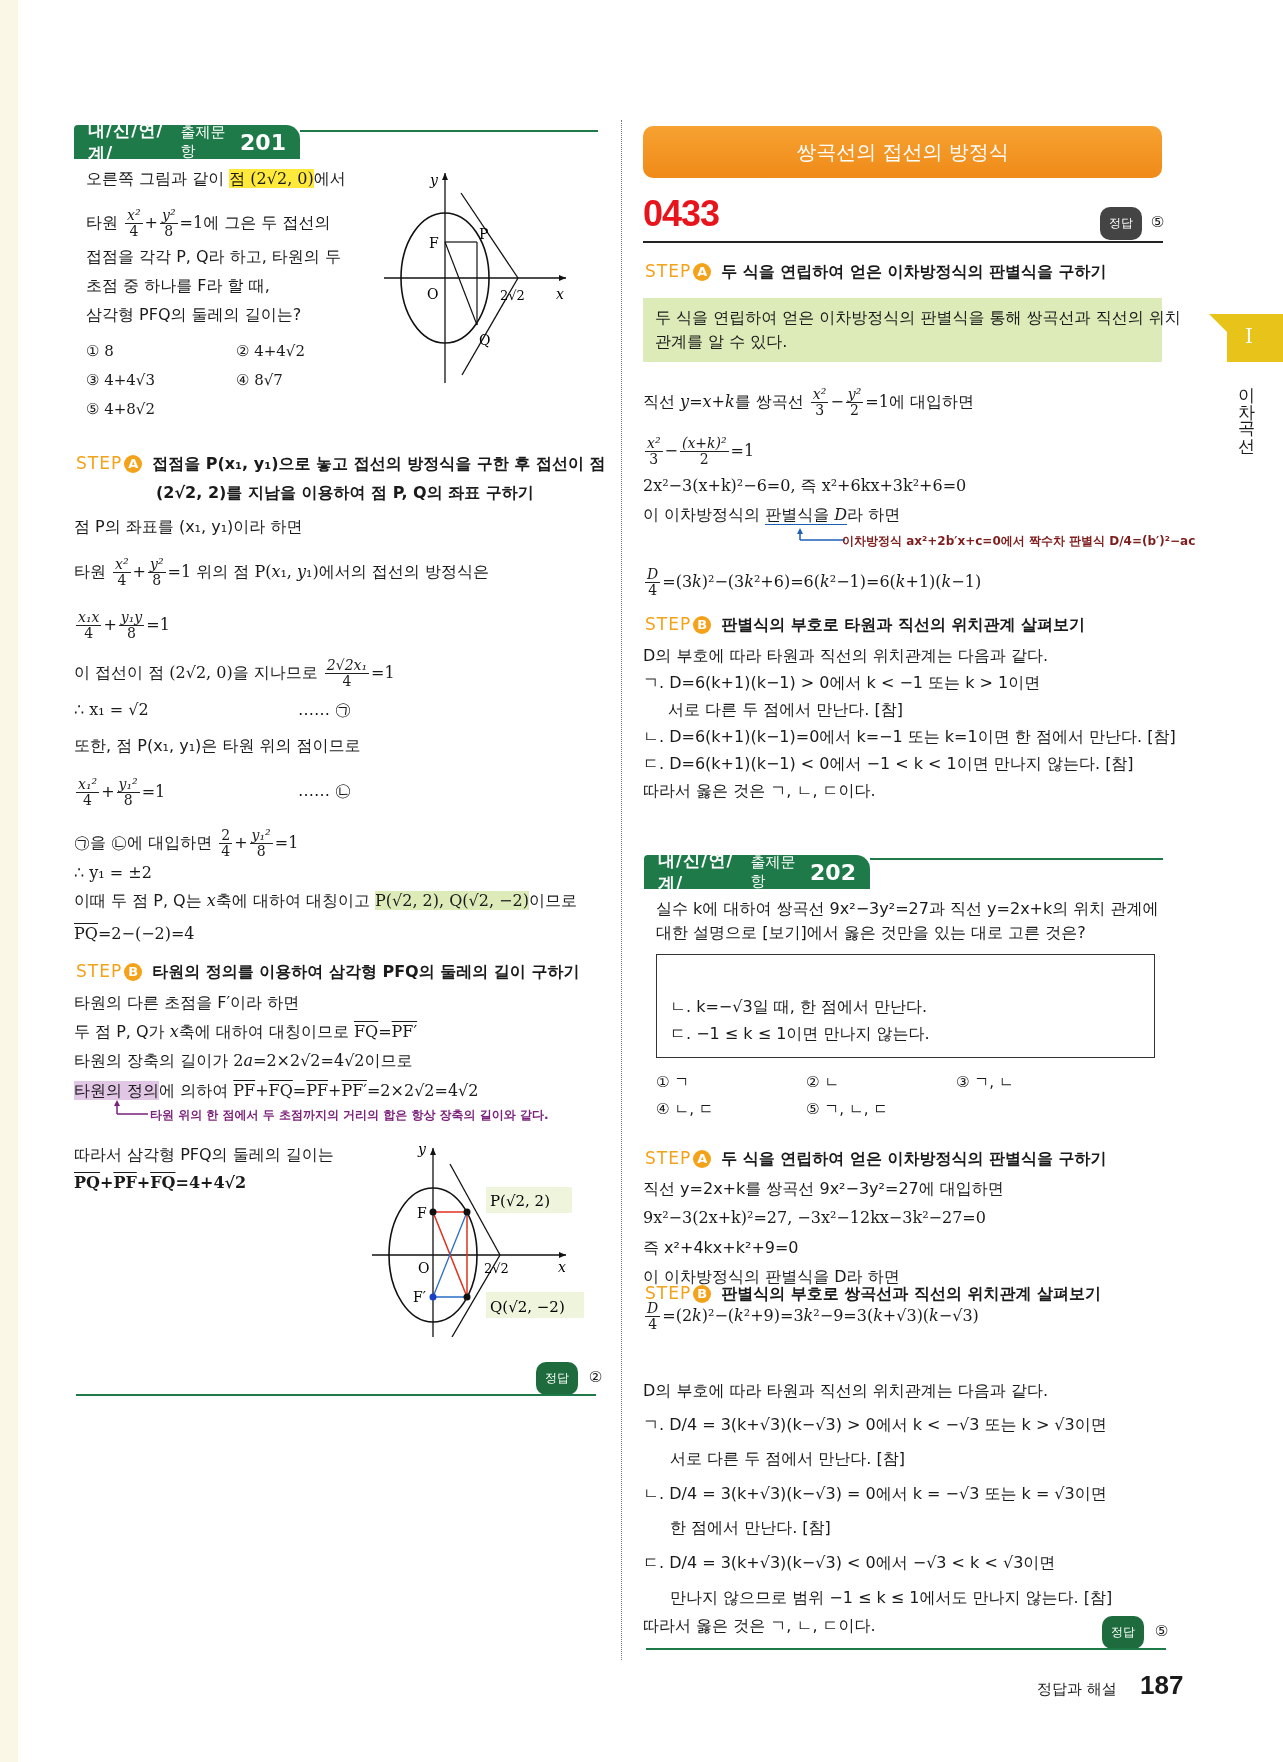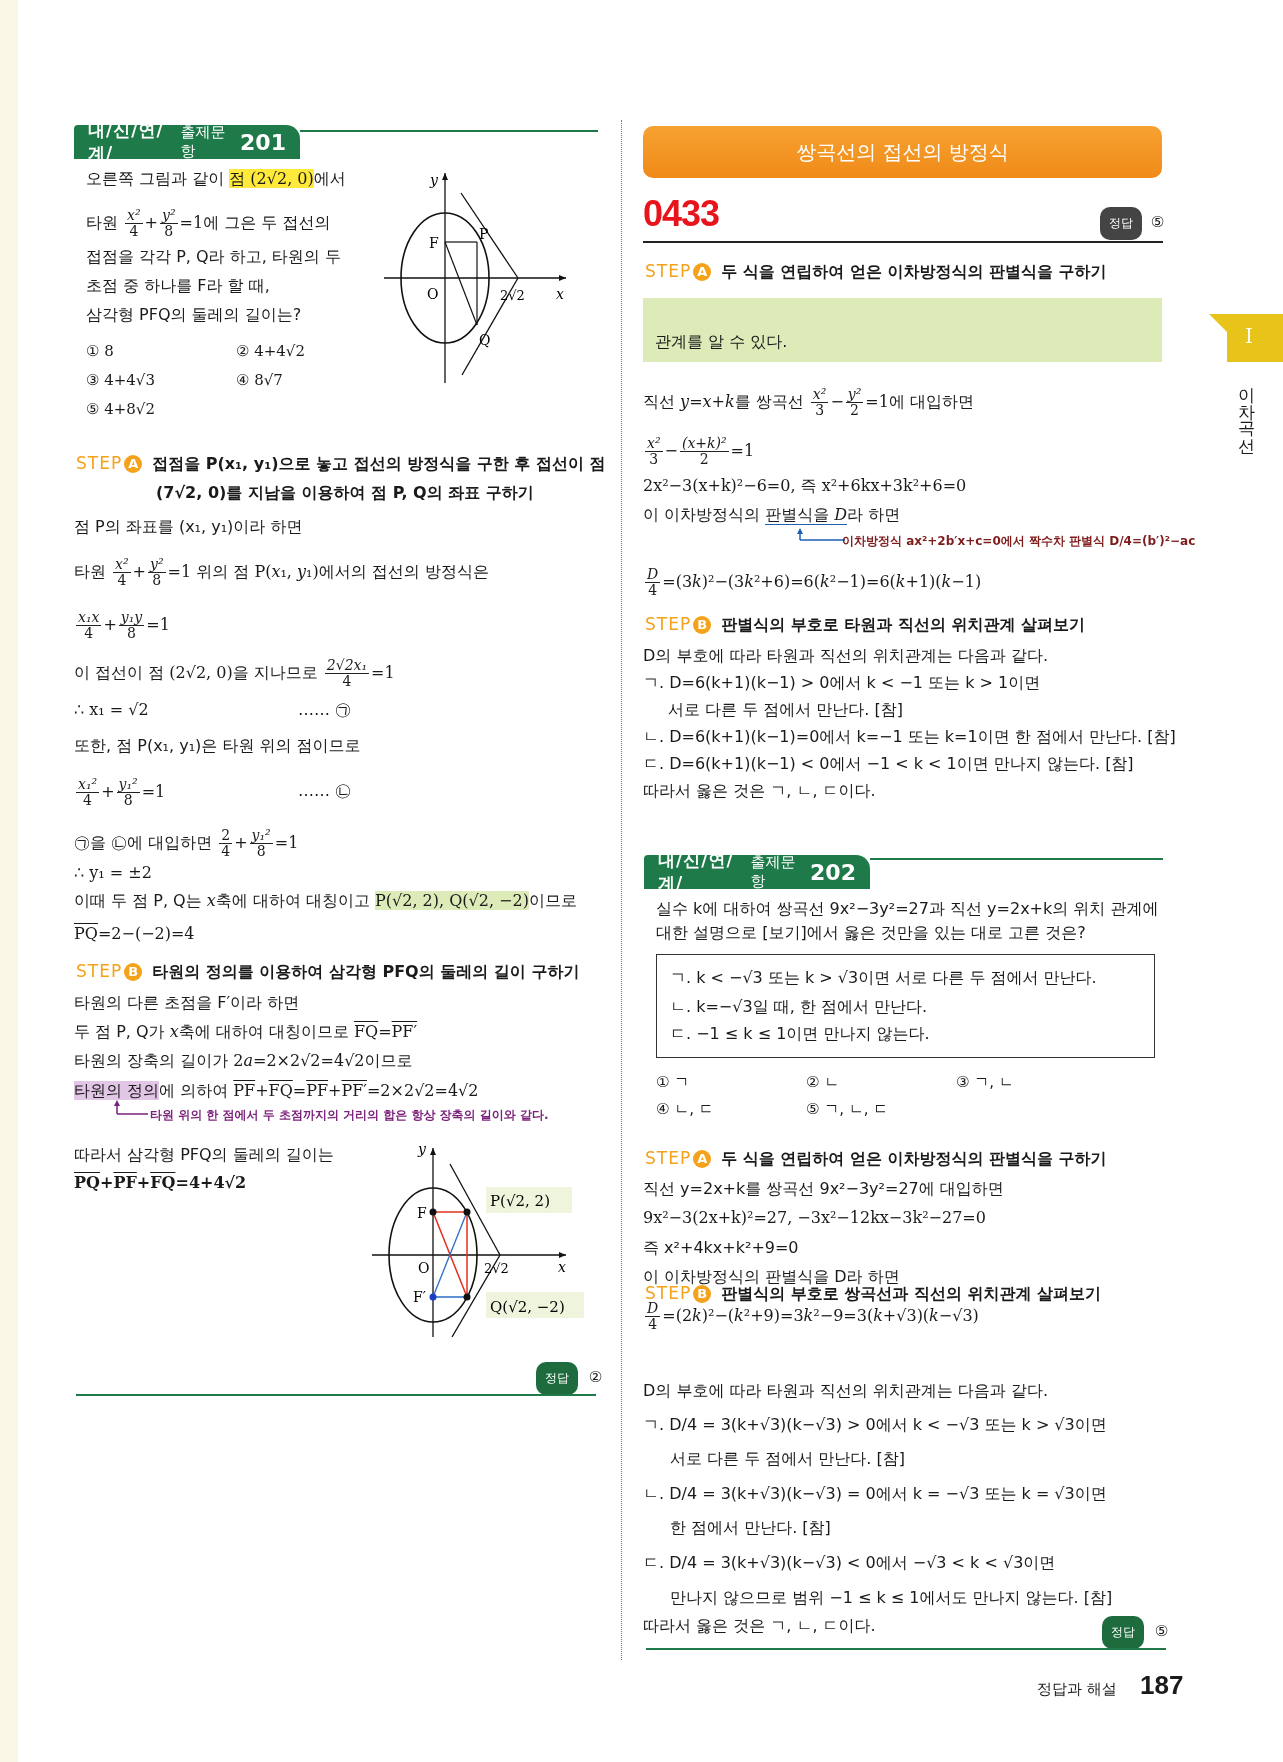--- a/index.html
+++ b/index.html
@@ -76,21 +76,21 @@
     <text x="47" y="134" font-size="14">O</text>
     <text x="49" y="83" font-size="14">F</text>
     <text x="99" y="74" font-size="14">P</text>
     <text x="99" y="180" font-size="14">Q</text>
     <text x="120" y="135" font-size="13">2√2</text>
   </svg>
 
   <div class="step" style="left:76px;top:452px;">
     <span class="lbl">STEP</span><span class="circ">A</span><span>접점을 P(x₁, y₁)으로 놓고 접선의 방정식을 구한 후 접선이 점</span>
   </div>
-  <div class="step" style="left:156px;top:482px;">(7√2, 0)를 지남을 이용하여 점 P, Q의 좌표 구하기</div>
+  <div class="step" style="left:156px;top:482px;">(2√2, 2)를 지남을 이용하여 점 P, Q의 좌표 구하기</div>
 
   <div class="line" style="left:74px;top:516px;">점 P의 좌표를 (x₁, y₁)이라 하면</div>
   <div class="line" style="left:74px;top:557px;">
     타원 <span class="frac"><span class="n mi">x²</span><span class="d">4</span></span>+<span class="frac"><span class="n mi">y²</span><span class="d">8</span></span><span class="math">=1</span> 위의 점 <span class="math">P(<i>x</i>₁, <i>y</i>₁)</span>에서의 접선의 방정식은
   </div>
   <div class="line" style="left:74px;top:610px;">
     <span class="frac"><span class="n mi">x₁x</span><span class="d">4</span></span>+<span class="frac"><span class="n mi">y₁y</span><span class="d">8</span></span><span class="math">=1</span>
   </div>
   <div class="line" style="left:74px;top:658px;">
     이 접선이 점 <span class="math">(2√2, 0)</span>을 지나므로 <span class="frac"><span class="n mi">2√2x₁</span><span class="d">4</span></span><span class="math">=1</span>
@@ -183,20 +183,21 @@
   <div style="position:absolute;left:1100px;top:207px;font-size:15px;">
     <span class="answer-badge" style="background:#444;">정답</span>
     <span style="margin-left:4px;">⑤</span>
   </div>
   <div class="rule" style="left:643px;top:241px;width:520px;height:1.5px;background:#222;"></div>
 
   <div class="step" style="left:645px;top:260px;">
     <span class="lbl">STEP</span><span class="circ">A</span><span>두 식을 연립하여 얻은 이차방정식의 판별식을 구하기</span>
   </div>
   <div style="position:absolute;left:643px;top:298px;width:519px;height:64px;background:#dcebb8;">
+    <div class="line" style="left:12px;top:9px;">두 식을 연립하여 얻은 이차방정식의 판별식을 통해 쌍곡선과 직선의 위치</div>
     <div class="line" style="left:12px;top:33px;">관계를 알 수 있다.</div>
   </div>
 
   <div class="line" style="left:643px;top:387px;">
     직선 <span class="math"><i>y</i>=<i>x</i>+<i>k</i></span>를 쌍곡선 <span class="frac"><span class="n mi">x²</span><span class="d">3</span></span>−<span class="frac"><span class="n mi">y²</span><span class="d">2</span></span><span class="math">=1</span>에 대입하면
   </div>
   <div class="line" style="left:643px;top:436px;">
     <span class="frac"><span class="n mi">x²</span><span class="d">3</span></span>−<span class="frac"><span class="n mi">(x+k)²</span><span class="d">2</span></span><span class="math">=1</span>
   </div>
   <div class="line math" style="left:643px;top:475px;">2x²−3(x+k)²−6=0, 즉 x²+6kx+3k²+6=0</div>
@@ -227,21 +228,20 @@
     <span class="t1">내/신/연/계/</span>
     <span class="t2">출제문항</span>
     <span class="t3">202</span>
   </div>
   <div class="tag-rule" style="left:870px;top:858px;width:293px;"></div>
 
   <div class="line" style="left:656px;top:898px;">실수 k에 대하여 쌍곡선 9x²−3y²=27과 직선 y=2x+k의 위치 관계에</div>
   <div class="line" style="left:656px;top:922px;">대한 설명으로 [보기]에서 옳은 것만을 있는 대로 고른 것은?</div>
 
   <div class="box" style="left:656px;top:954px;width:497px;height:102px;">
-    <div class="line" style="left:13px;top:12px;">ㄱ. k &lt; −√3 또는 k &gt; √3이면 서로 다른 두 점에서 만난다.</div>
     <div class="line" style="left:13px;top:41px;">ㄴ. k=−√3일 때, 한 점에서 만난다.</div>
     <div class="line" style="left:13px;top:68px;">ㄷ. −1 ≤ k ≤ 1이면 만나지 않는다.</div>
   </div>
 
   <div class="choices" style="left:656px;top:1073px;">① ㄱ</div>
   <div class="choices" style="left:806px;top:1073px;">② ㄴ</div>
   <div class="choices" style="left:956px;top:1073px;">③ ㄱ, ㄴ</div>
   <div class="choices" style="left:656px;top:1100px;">④ ㄴ, ㄷ</div>
   <div class="choices" style="left:806px;top:1100px;">⑤ ㄱ, ㄴ, ㄷ</div>
 

